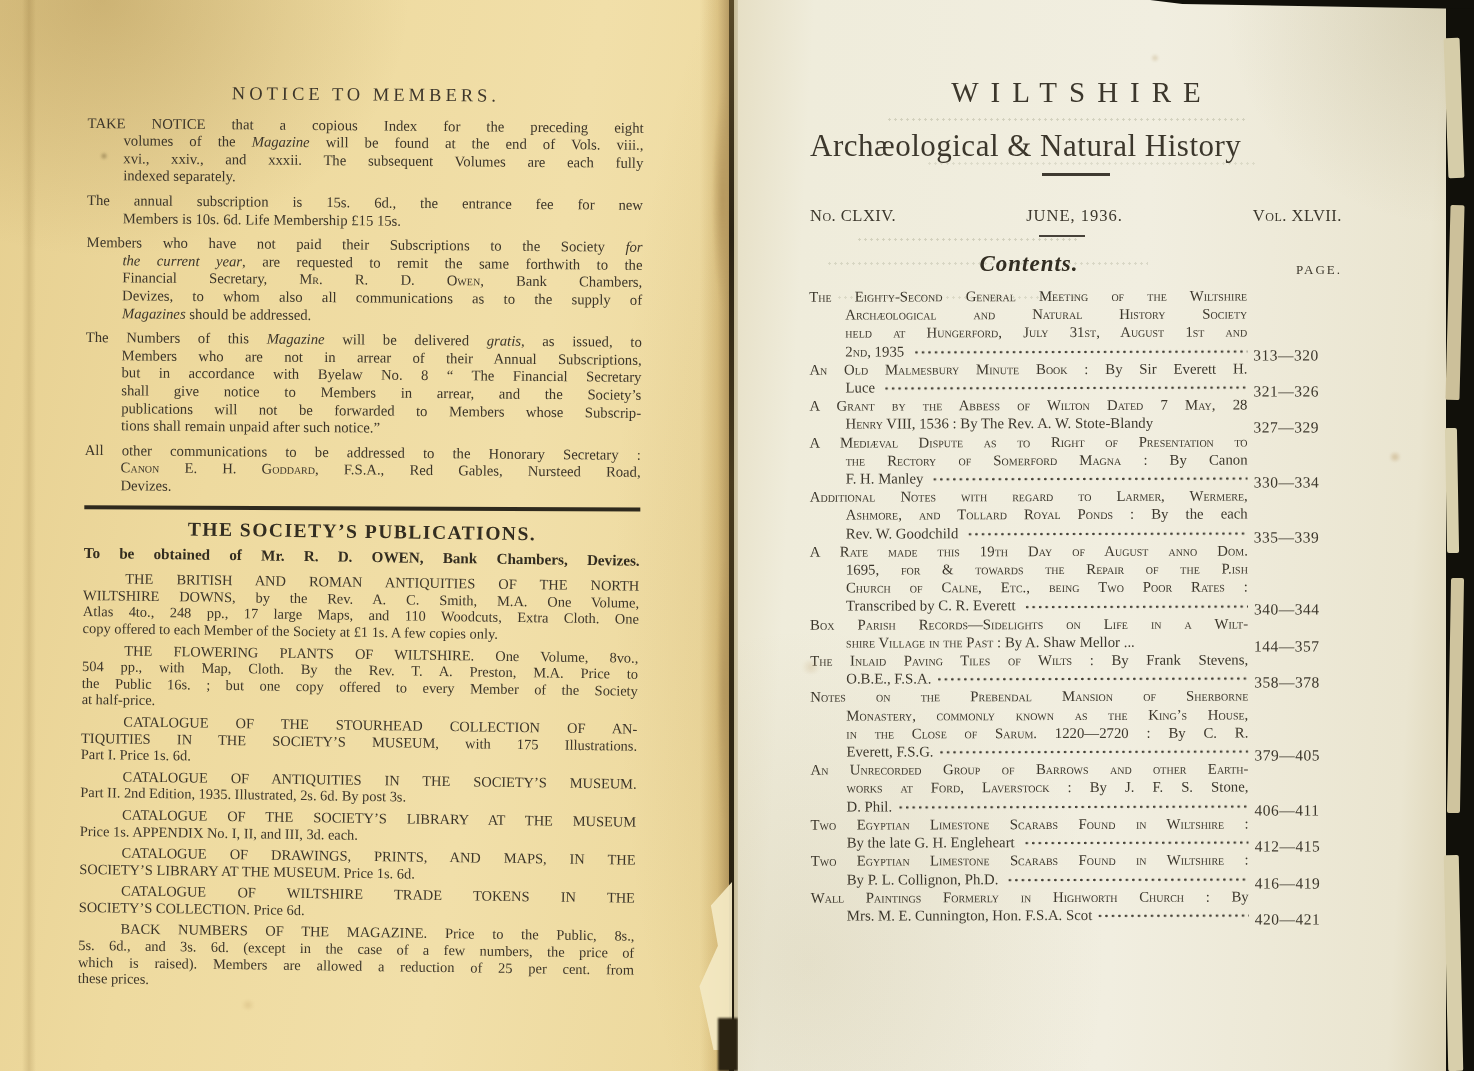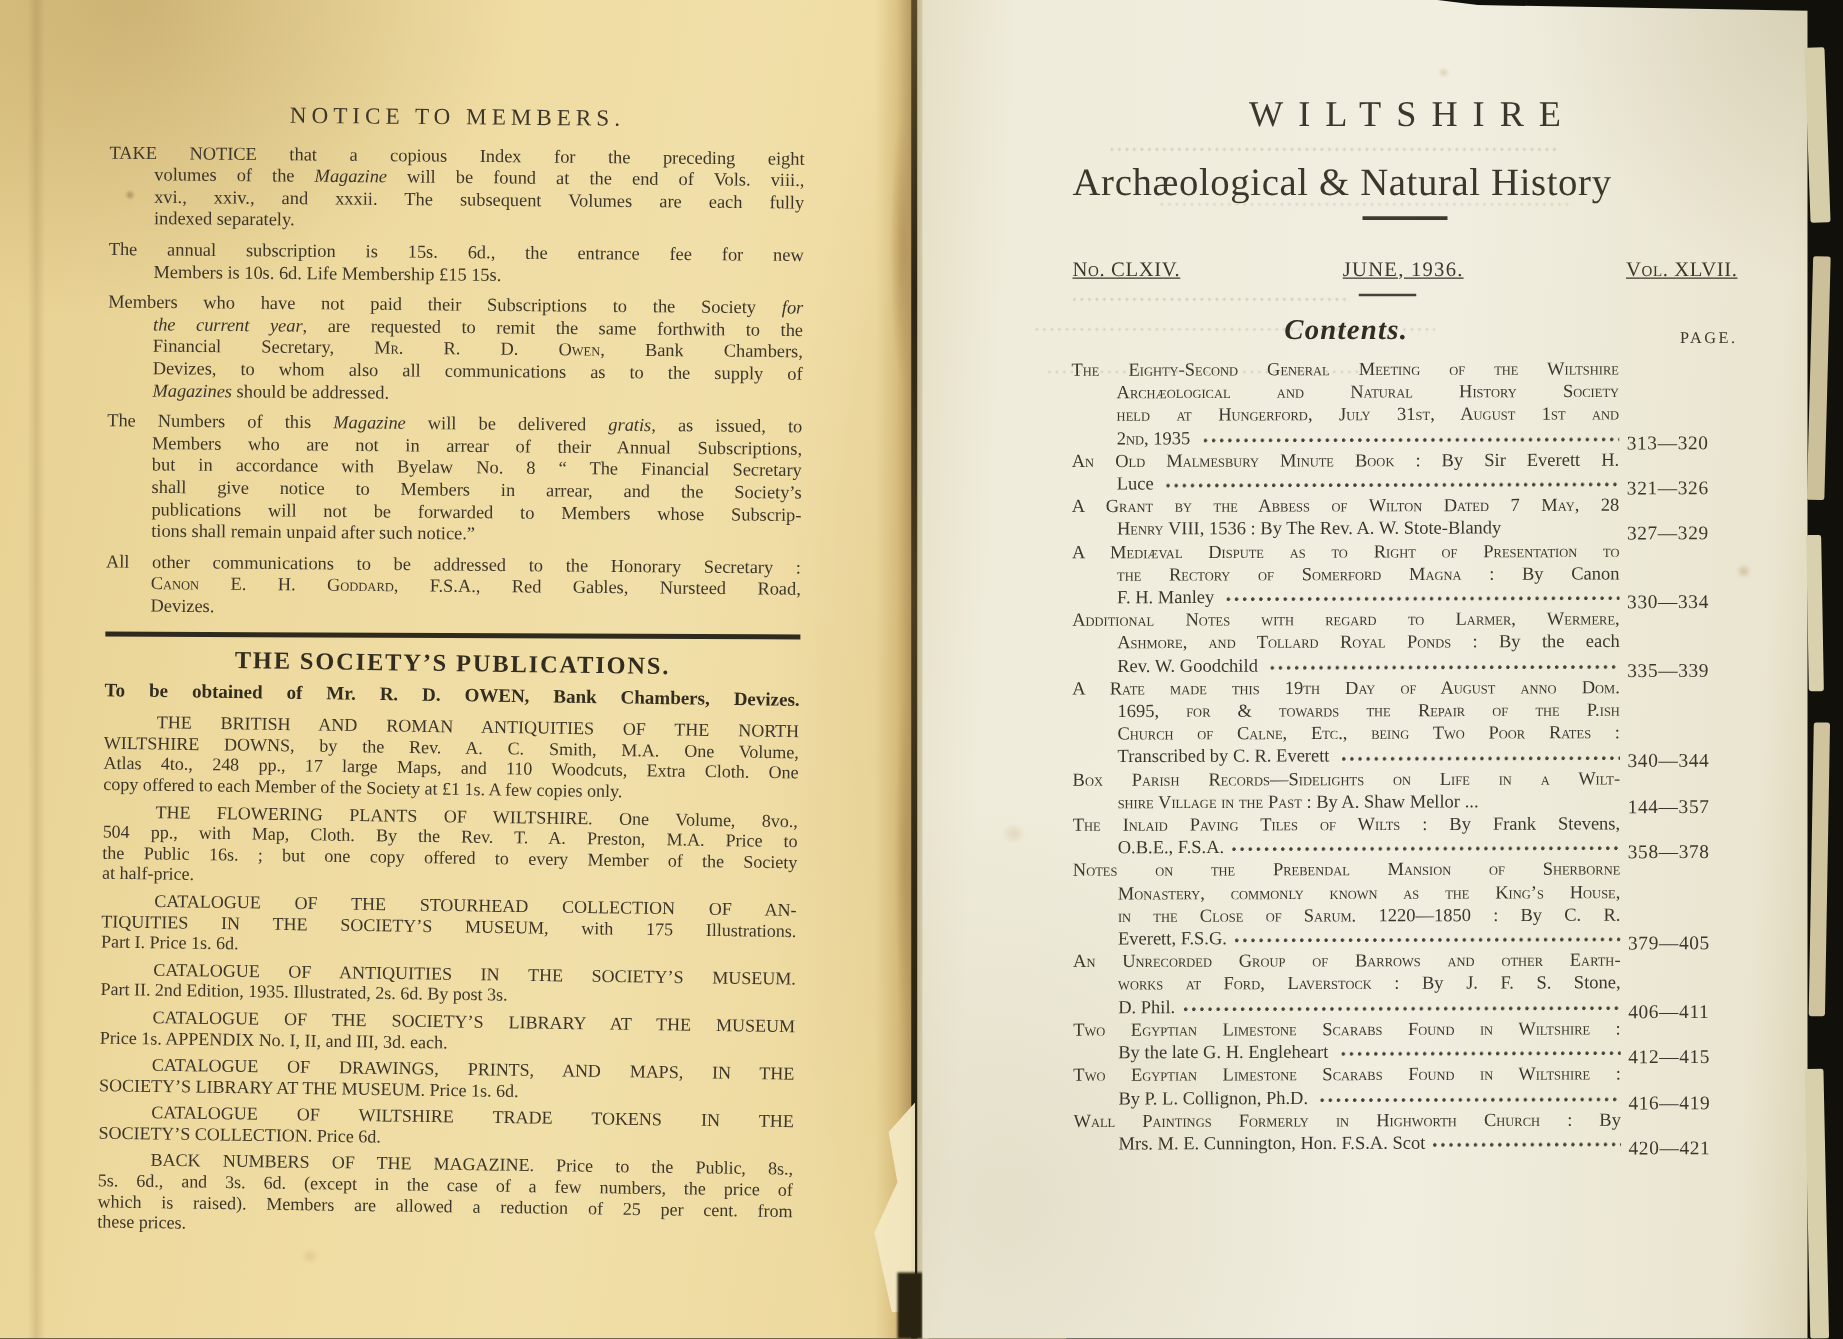--- a/index.html
+++ b/index.html
@@ -45,26 +45,26 @@
       clip-path:polygon(100% 0,52% 14%,68% 38%,26% 62%,58% 100%,100% 100%);opacity:.95;}
   .gutter-bottom-dark{position:absolute;left:718px;top:1018px;width:20px;height:53px;background:#2b2312;
       filter:blur(1px);}
 
   
   .page-right{position:absolute;left:738px;top:0;width:710px;height:1071px;
     background:
       radial-gradient(45% 30% at 100% 0%, rgba(130,115,60,.18), transparent 70%),
       radial-gradient(60% 45% at 10% 90%, rgba(150,130,70,.12), transparent 70%),
       linear-gradient(93deg,#e6dfc5 0%,#efecdb 10%,#f1eee0 55%,#eae5d0 92%,#dcd3b4 100%);}
-  .rp-content{position:absolute;left:72px;top:74px;width:532px;color:#3c372c;margin-left:48px;}
+  .rp-content{position:absolute;left:72px;top:74px;width:532px;color:#3c372c;}
   .m1{font-size:29px;letter-spacing:12px;padding-left:12px;text-align:center;line-height:36px;}
   .m2{font-size:31px;text-align:left;margin-top:16px;line-height:40px;letter-spacing:.5px;}
   .m3{font-size:29px;letter-spacing:10px;padding-left:10px;text-align:center;margin-top:18px;line-height:36px;}
   .m3-rule{width:68px;height:2.5px;background:#3f3a31;margin:7px auto 0;}
-  .issue{display:flex;justify-content:space-between;align-items:baseline;margin-top:30px;font-size:16.5px;text-decoration:underline;}
+  .issue{display:flex;justify-content:space-between;align-items:baseline;margin-top:30px;font-size:16.5px;}
   .issue .vol,.issue .num{font-variant:small-caps;letter-spacing:.5px;}
   .issue .date{letter-spacing:1px;}
   .date-dash{width:46px;height:2px;background:#47423a;margin:9px auto 0;transform:translateX(-14px);}
   .contents-head{position:relative;margin-top:14px;height:30px;}
   .c-title{position:absolute;left:0;width:438px;text-align:center;font-weight:700;font-size:23px;
       letter-spacing:1px;color:#322d22;font-style:italic;}
   .p-label{position:absolute;right:0;bottom:3px;font-size:13px;letter-spacing:2px;}
   .toc{margin-top:6px;transform:rotate(-.15deg);}
   .toc-line{width:438px;font-size:14.8px;line-height:18.2px;text-align:justify;text-align-last:justify;}
   .toc-line.cont{padding-left:36px;box-sizing:border-box;}
@@ -280,21 +280,21 @@
             <div class="toc-line"><span class="sc">The Inlaid Paving Tiles of Wilts : </span><span class="ro">By Frank Stevens,</span></div>
             <div class="toc-line cont tlast">
               <span class="ro">O.B.E., F.S.A.</span>
               <div class="leader"></div>
               <span class="toc-page">358—378</span>
             </div>
           </div>
           <div class="toc-entry">
             <div class="toc-line"><span class="sc">Notes on the Prebendal Mansion of Sherborne</span></div>
             <div class="toc-line cont"><span class="sc">Monastery, commonly known as the King’s House,</span></div>
-            <div class="toc-line cont"><span class="sc">in the Close of Sarum. 1220—1850 : </span><span class="ro">By C. R.</span></div>
+            <div class="toc-line cont"><span class="sc">in the Close of Sarum. 1220—2720 : </span><span class="ro">By C. R.</span></div>
             <div class="toc-line cont tlast">
               <span class="ro">Everett, F.S.G.</span>
               <div class="leader"></div>
               <span class="toc-page">379—405</span>
             </div>
           </div>
           <div class="toc-entry">
             <div class="toc-line"><span class="sc">An Unrecorded Group of Barrows and other Earth-</span></div>
             <div class="toc-line cont"><span class="sc">works at Ford, Laverstock : </span><span class="ro">By J. F. S. Stone,</span></div>
             <div class="toc-line cont tlast">

